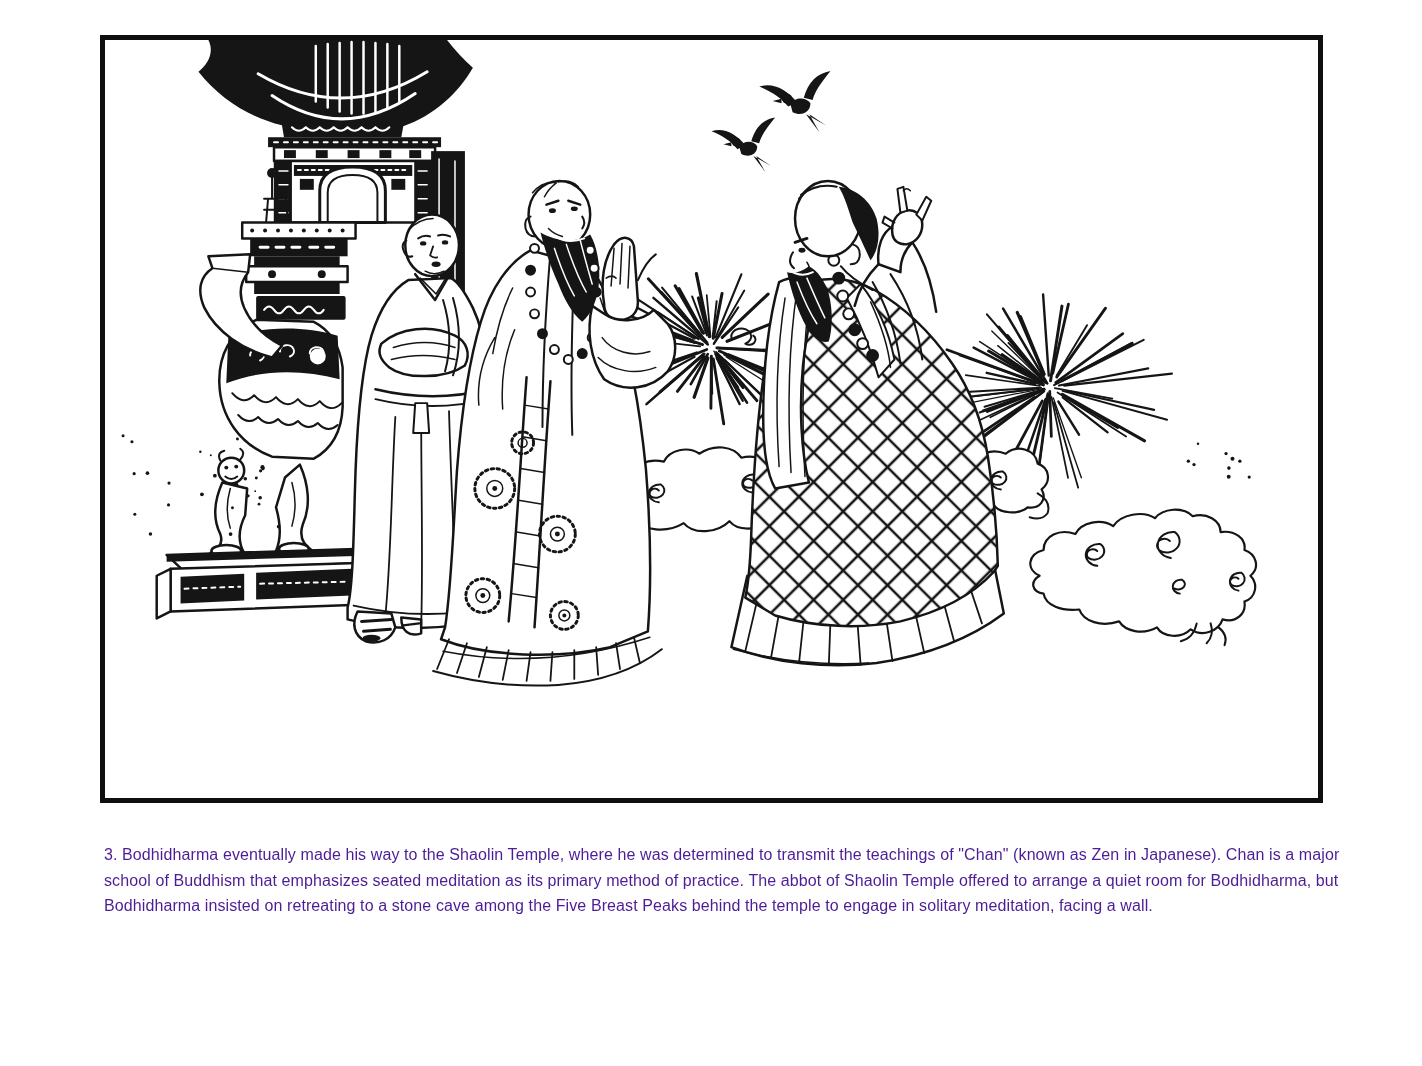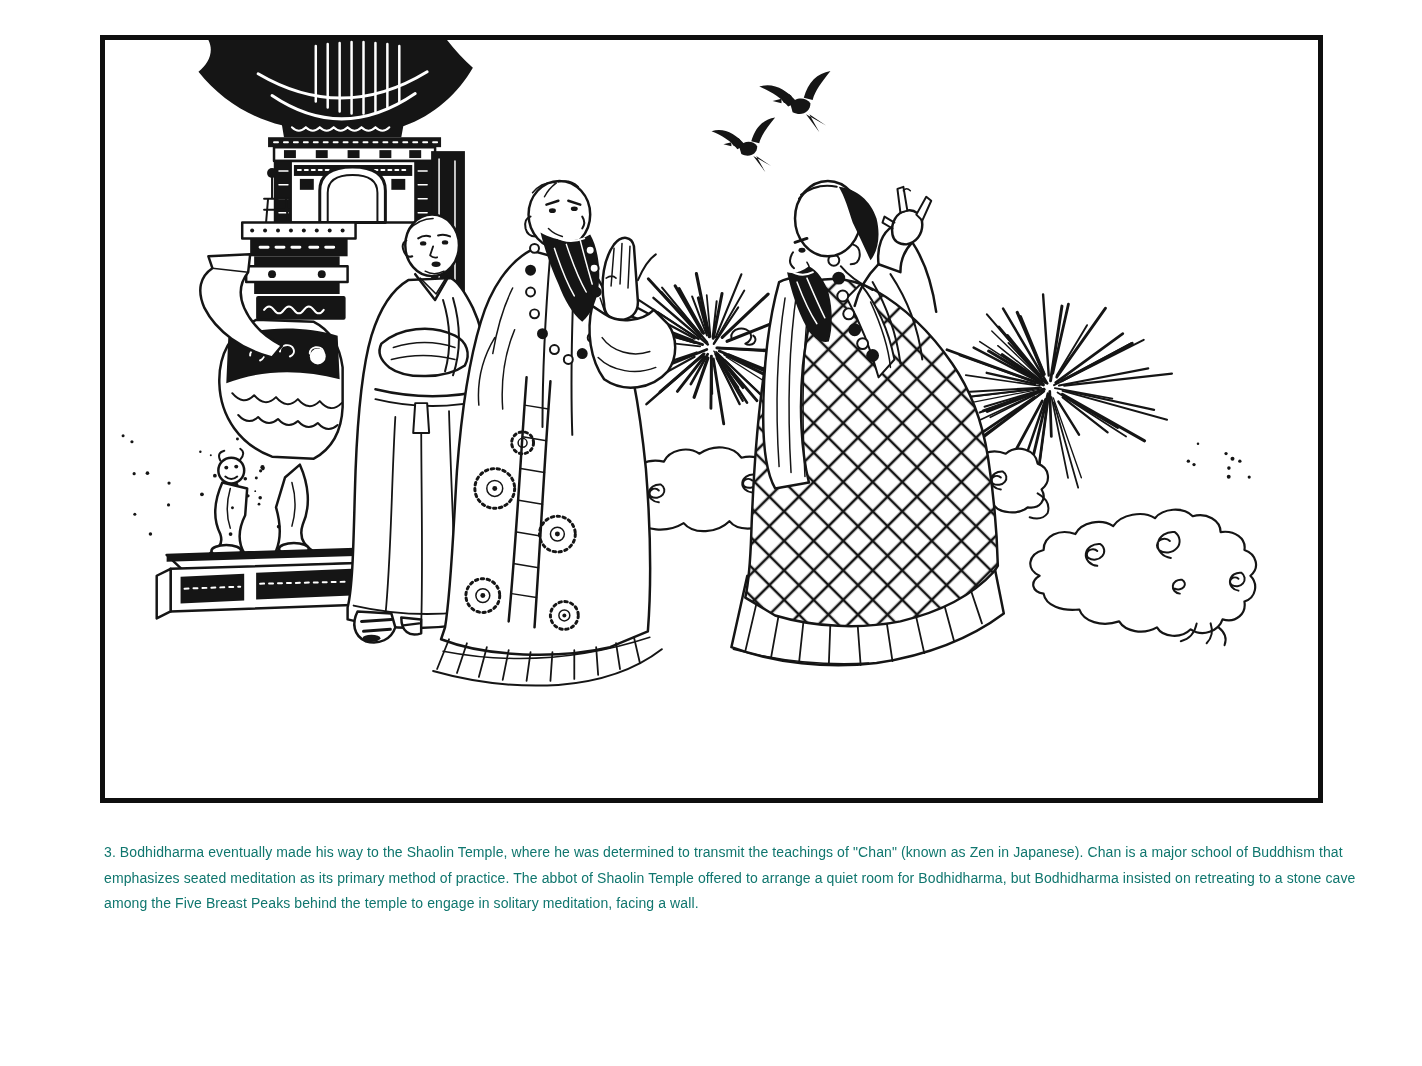--- a/index.html
+++ b/index.html
@@ -4,21 +4,21 @@
 <title></title>
 <style>
   :root{ --ink:#151515; --paper:#ffffff; }
   html,body{margin:0;padding:0;background:var(--paper);}
   #page{position:relative;width:1422px;height:1066px;background:var(--paper);overflow:hidden;
         font-family:"Liberation Sans",sans-serif;}
   #frame{position:absolute;left:100px;top:35px;width:1223px;height:768px;
          border:5px solid #0f0f0f;box-sizing:border-box;background:var(--paper);}
   #scene{width:100%;height:100%;display:block;}
   #caption{position:absolute;left:104px;top:826px;width:1262px;
-           font-size:14px;line-height:25.5px;color:#0f766e;letter-spacing:0.1px;}
+           font-size:16px;line-height:25.5px;color:#4c1d95;letter-spacing:0.1px;}
   
   .ln{stroke:var(--ink);fill:none;stroke-width:2.5;stroke-linecap:round;stroke-linejoin:round;}
   .fw{fill:#fff;stroke:var(--ink);stroke-width:2.5;stroke-linecap:round;stroke-linejoin:round;}
   .fi{fill:var(--ink);stroke:none;}
   .wl{stroke:#fff;fill:none;stroke-width:2;stroke-linecap:round;}
   .frondg{stroke:var(--ink);stroke-linecap:round;}
   .stip{fill:var(--ink);}
 </style>
 </head>
 <body>

